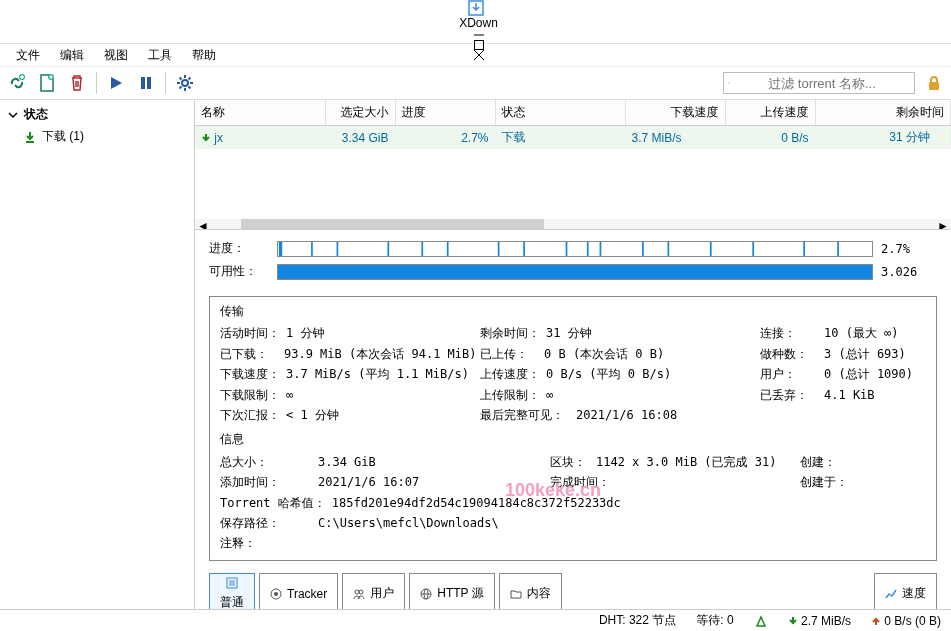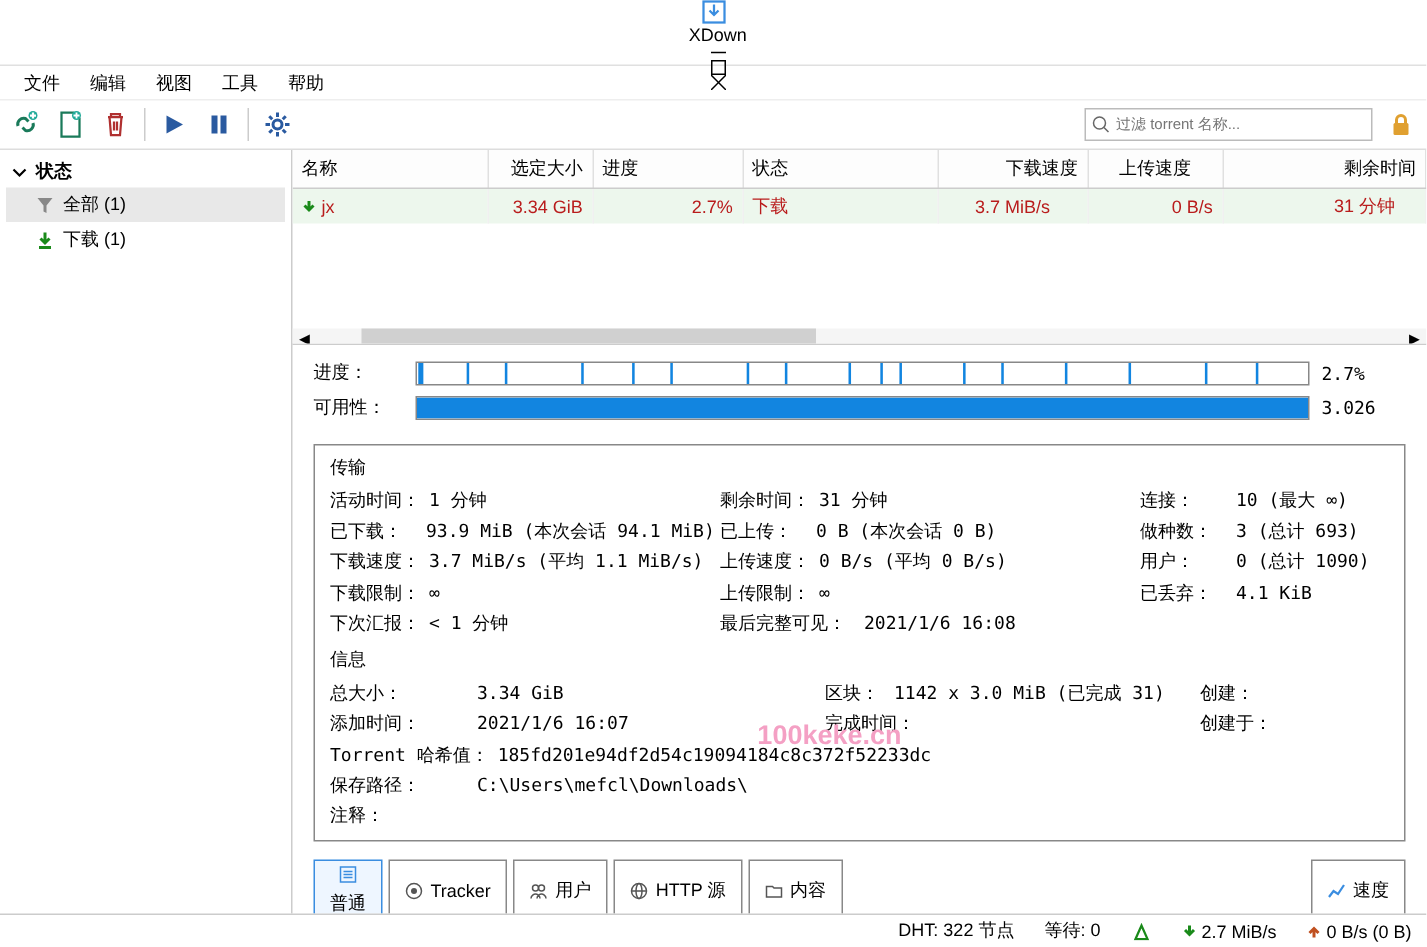--- a/index.html
+++ b/index.html
@@ -7,32 +7,32 @@
 .titlebar { height: 44px; display: flex; align-items: center; padding: 0 2px 0 8px; border-bottom: 1px solid #e0e0e0; flex-direction: column; }
 .titlebar .icon { width: 16px; height: 16px; margin-right: 6px; }
 .titlebar .title { flex: 1; font-size: 12px; }
 .titlebar .winbtn { width: 46px; height: 30px; display: flex; align-items: center; justify-content: center; }
 .menubar { height: 22px; display: flex; align-items: stretch; padding: 0 6px; }
 .menubar .menuitem { padding: 3px 10px; cursor: default; }
 .toolbar { height: 34px; display: flex; align-items: center; padding: 0 6px; border-top: 1px solid #eee; border-bottom: 1px solid #ddd; gap: 8px; }
 .toolbar .tbtn { width: 22px; height: 22px; display: flex; align-items: center; justify-content: center; }
 .toolbar .spacer { flex: 1; }
 .toolbar .filterbox { width: 192px; height: 22px; border: 1px solid #bbb; display: flex; align-items: center; padding: 0 4px; gap: 4px; background: #fff; }
-.toolbar .filterbox input { border: none; outline: none; flex: 1; font-size: 10px; }
+.toolbar .filterbox input { border: none; outline: none; flex: 1; font-size: 13px; text-align: center; }
 .body { display: flex; height: calc(100% - 30px - 22px - 34px - 22px); }
 .sidebar { width: 195px; border-right: 1px solid #ccc; padding: 4px; }
 .sidebar .hdr { display: flex; align-items: center; gap: 6px; font-weight: bold; padding: 2px 4px; }
 .sidebar .sitem { display: flex; align-items: center; gap: 6px; padding: 3px 4px 3px 20px; }
 .sidebar .sitem.sel { background: #e8e8e8; }
 .main { flex: 1; display: flex; flex-direction: column; }
 .grid { height: 130px; border-bottom: 1px solid #ccc; overflow: hidden; }
 .grid table { width: 100%; border-collapse: collapse; }
 .grid th { text-align: left; font-weight: normal; padding: 4px 6px; border-right: 1px solid #e0e0e0; border-bottom: 1px solid #ccc; background: #fdfdfd; }
 .grid td { padding: 3px 6px; border-right: 1px solid #f0f0f0; }
-.grid tr.row td { background: #edf7ed; color: #b91c1c; }
+.grid tr.row td { background: #edf7ed; color: #0369a1; }
 .grid .sbar { height: 16px; background: #f5f5f5; display: flex; }
 .grid .sbar .thumb { width: 40%; background: #d0d0d0; margin-left: 4%; }
 .progarea { padding: 10px 20px 6px 14px; }
 .progrow { display: flex; align-items: center; gap: 8px; margin-bottom: 6px; font-family: "SimSun", monospace; font-size: 12px; }
 .progrow .lbl { width: 60px; }
 .progrow .bar { flex: 1; height: 16px; border: 1px solid #888; position: relative; overflow: hidden; background: #fff; }
 .progrow .val { width: 50px; text-align: left; }
 .availfill { position: absolute; inset: 0; background: #1285e0; }
 .pbox { border: 1px solid #888; margin: 4px 14px 8px 14px; padding: 4px 10px 6px 10px; font-family: "SimSun", monospace; font-size: 12px; line-height: 1.7; }
 .pbox .sect { margin-bottom: 2px; }
@@ -149,58 +149,52 @@
 
 <div class="body">
 
   <div class="sidebar">
     <div class="hdr">
       <svg width="10" height="10">
           <path d="M1 3l4 4 4-4" fill="none" stroke="#000" stroke-width="1.5"></path>
         </svg>
       <span>状态</span>
     </div>
-    <div class="sitem sel">
-      <svg width="12" height="12">
-          <path d="M1 1h10L7 6v5l-2-1V6z" fill="#888"></path>
-        </svg>
-      <span>全部 (1)</span>
-    </div>
     <div class="sitem">
       <svg width="12" height="12">
           <path d="M6 1v7M3 5l3 3 3-3M2 11h8" fill="none" stroke="#1a8a1a" stroke-width="2"></path>
         </svg>
       <span>下载 (1)</span>
     </div>
   </div>
 
   <div class="main">
 
     <div class="grid">
       <table>
         <thead>
             <tr>
           <th style="width:130px">名称</th>
           <th style="width:70px;text-align:right">选定大小</th>
           <th style="width:100px">进度</th>
           <th style="width:130px">状态</th>
           <th style="width:100px;text-align:right">下载速度</th>
-          <th style="width:90px;text-align:center">上传速度</th>
+          <th style="width:90px;text-align:right">上传速度</th>
           <th style="text-align:right">剩余时间</th>
         </tr>
           </thead>
         <tbody>
           <tr class="row">
             <td><svg width="10" height="10" style="display:inline;vertical-align:middle">
                   <path d="M5 1v6M2 4l3 3 3-3" fill="none" stroke="#1a8a1a" stroke-width="2"></path>
                 </svg> <span>jx</span></td>
             <td style="text-align:right">3.34 GiB</td>
             <td style="text-align:right">2.7%</td>
             <td>下载</td>
-            <td style="text-align:center">3.7 MiB/s</td>
+            <td style="text-align:left">3.7 MiB/s</td>
             <td style="text-align:right">0 B/s</td>
             <td style="text-align:right;padding-right:20px">31 分钟</td>
           </tr>
         </tbody>
       </table>
       <div style="height:70px"></div>
       <div class="sbar">
           <span style="width:16px;text-align:center">◄</span>
           <div class="thumb"></div>
           <div style="flex:1"></div>

